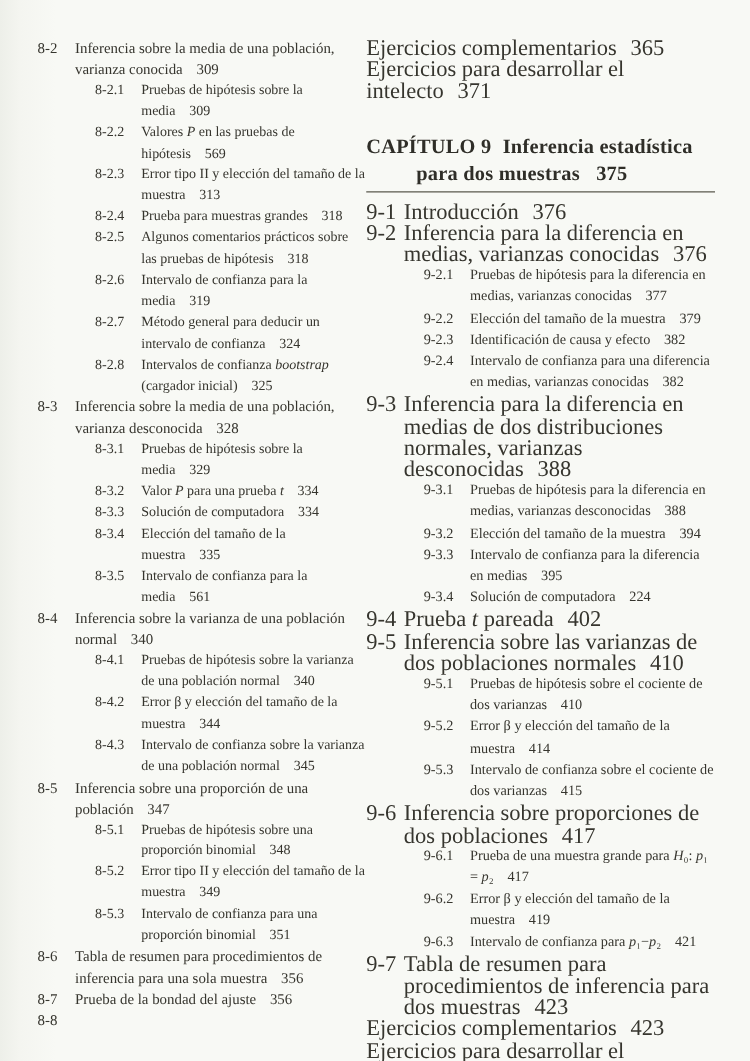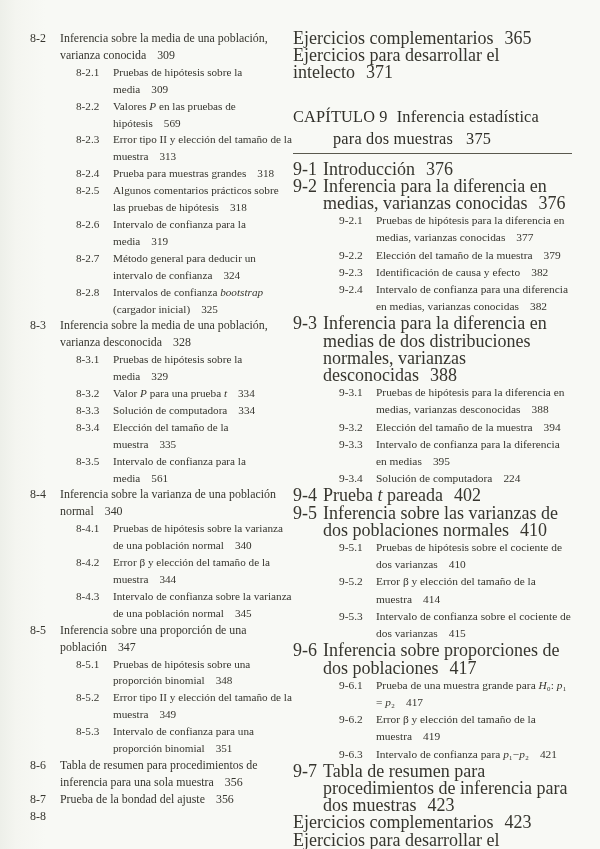--- a/index.html
+++ b/index.html
@@ -21,21 +21,21 @@
   .entry .num{flex:0 0 30px}
   .entry .txt{flex:1 1 auto}
   .entry.sub{padding-left:46px}
   .col-left .entry.sub{font-size:11.2px}
   .col-right .entry.sub{font-size:11.4px}
   .entry.sub .num{flex:0 0 37px}
   .pg{margin-left:11px;white-space:nowrap}
 
   .chapter{
     margin:24px 0 3px;
-    font-size:16.3px;font-weight:400;line-height:22px;
+    font-size:16.3px;font-weight:700;line-height:22px;
     padding-left:40px;text-indent:-40px;
     letter-spacing:.2px;color:#2f2e28;
   }
   .ch-title{margin-left:9px}
   .chapter .pg{margin-left:13px}
   .rule{border-top:1.5px solid #5a594e;margin:2px 0 7px}
   i{font-style:italic}
 </style>
 </head>
 <body>

